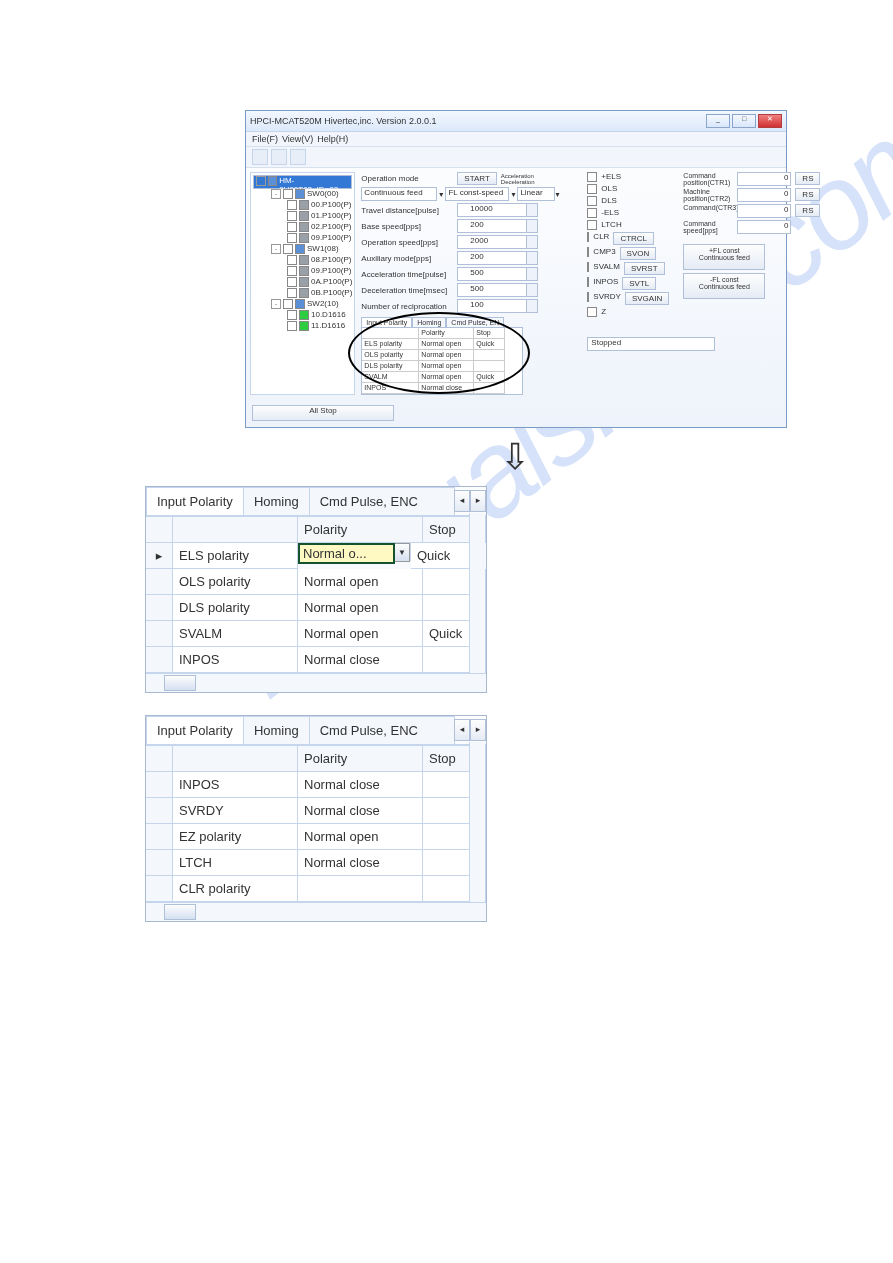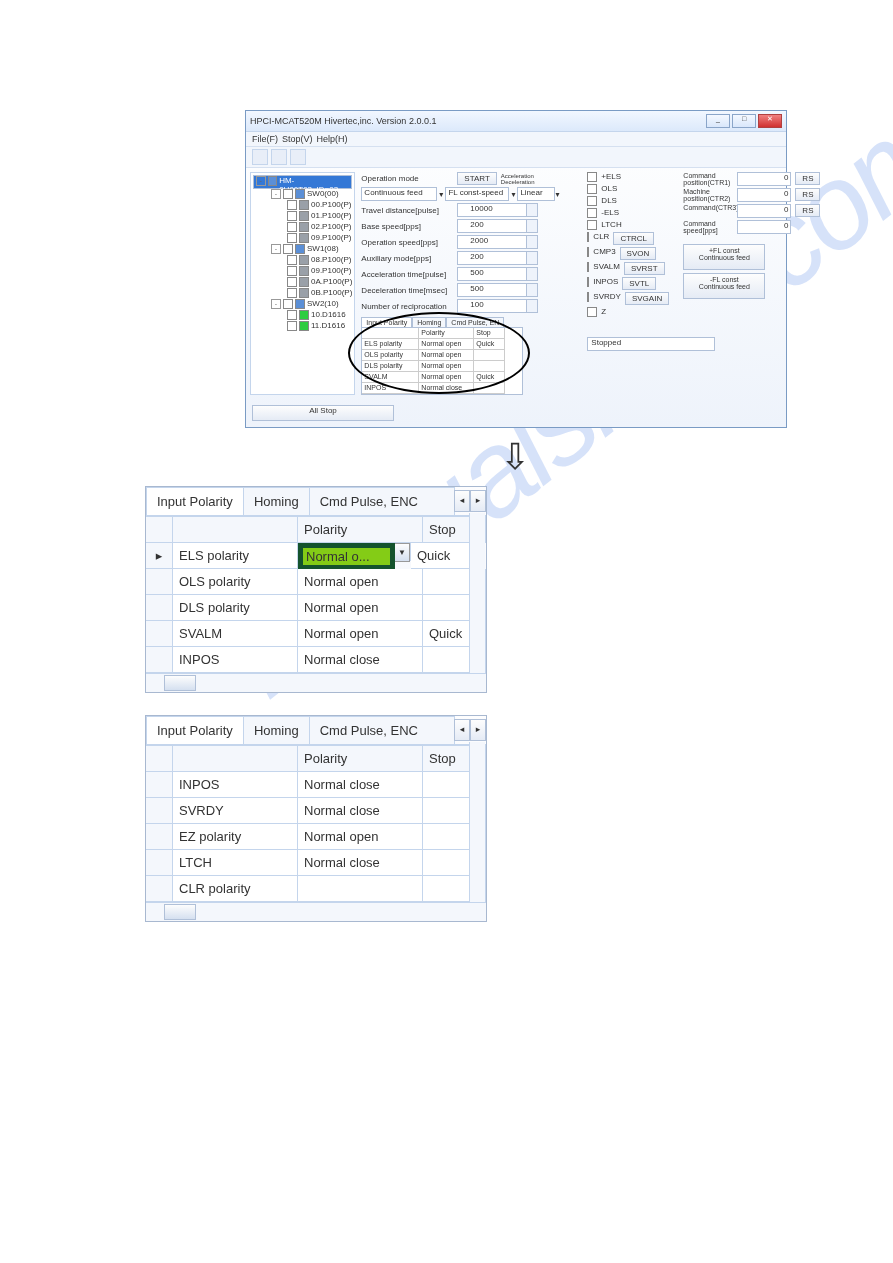--- a/index.html
+++ b/index.html
@@ -63,21 +63,21 @@
 .pc.h{background:#f4f7fc}
 .pc.c0{width:14px;background:#f4f7fc;text-align:center}
 .pc.c1{width:112px}
 .pc.c2{width:112px}
 .pc.c3{width:50px}
 .psc{display:flex;height:18px;background:#f4f7fc;border-top:1px solid #c4d5ec}
 .thumb{width:30px;height:14px;background:linear-gradient(#fdfdfd,#d5e0f0);border:1px solid #b0c0d8;margin:1px 0 0 18px}
 .vsc{position:absolute;right:1px;top:26px;bottom:19px;width:15px;background:#f4f7fc;border-left:1px solid #c4d5ec}
 .panel{position:relative}
 .dd{display:flex}
-.dd .v{flex:1;border:5px solid #14532d;background:#84cc16;padding:0 3px;height:17px;line-height:17px;font-size:13px;overflow:hidden}
+.dd .v{flex:1;border:2px solid #14532d;background:#fef9c3;padding:0 3px;height:17px;line-height:17px;font-size:13px;overflow:hidden}
 .ddb{width:14px;height:17px;border:1px solid #999;border-left:none;background:linear-gradient(#fdfdfd,#d5e0f0);text-align:center;font-size:8px;line-height:17px}
 
 .wm{position:absolute;left:150px;top:330px;font-size:120px;color:rgba(90,140,230,.25);transform:rotate(-38deg);letter-spacing:-4px;font-family:Arial;pointer-events:none;font-style:italic}
 </style>
 </head>
 <body>
 
 <div class="wm">manualshive.com</div>
 
 <div class="page">
@@ -86,21 +86,21 @@
   <div class="titlebar">
     <span class="t">HPCI-MCAT520M Hivertec,inc. Version 2.0.0.1</span>
     <div class="winbtns">
       <div class="winbtn">_</div>
       <div class="winbtn">□</div>
       <div class="winbtn close">✕</div>
     </div>
   </div>
   <div class="menubar">
     <span>File(F)</span>
-    <span>Stop(V)</span>
+    <span>View(V)</span>
     <span>Help(H)</span>
   </div>
   <div class="toolbar">
     <div class="ticon"></div>
     <div class="ticon"></div>
     <div class="ticon"></div>
   </div>
   <div class="body">
 
     <div class="tree">

